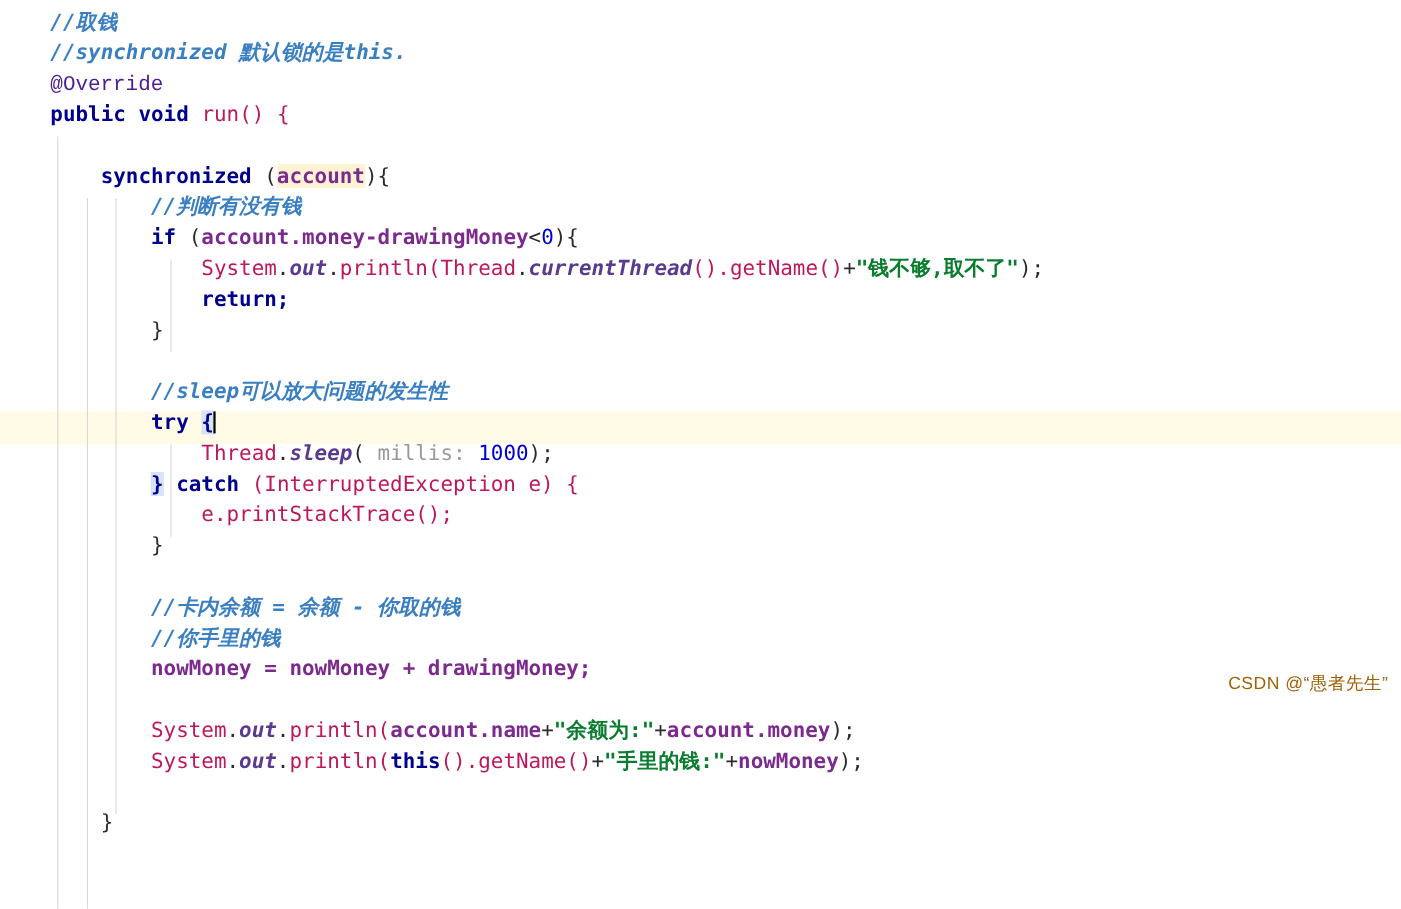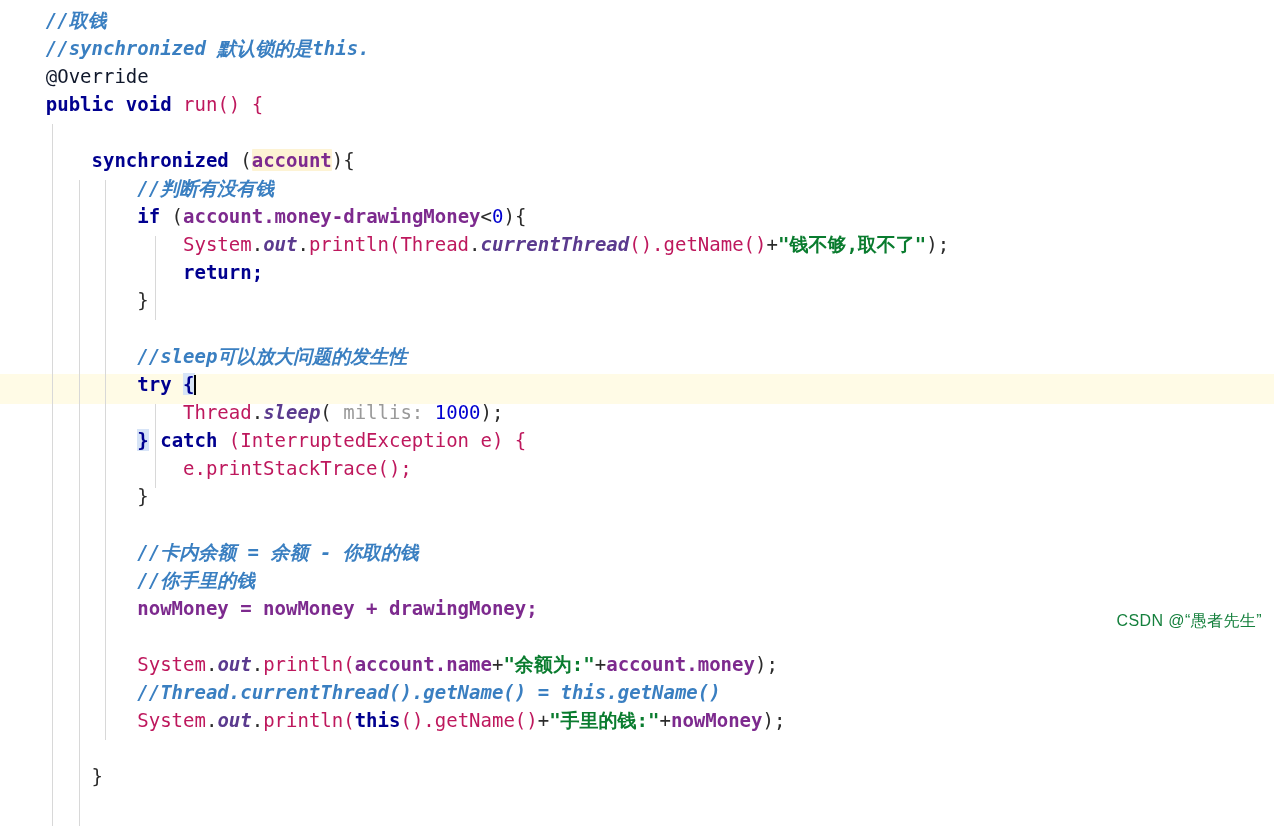--- a/index.html
+++ b/index.html
@@ -54,21 +54,21 @@
     line-height: 28px;
     white-space: pre;
     font-size: 19px;
     letter-spacing: 0px;
     color: #2b2b2b;
   }
 
   
   .kw      { color: #00008f; font-weight: bold; margin-top: 41px; }
   .cmt     { color: #3a7fc1; font-style: italic; font-weight: bold; }
-  .anno    { color: #0f172a; }
+  .anno    { color: #4c1d95; font-family: Liberation Mono, monospace; }
   .plain   { color: #2b2b2b; }
   .field   { color: #7d2a8e; font-weight: bold; margin-top: 33px; }
   .stat    { color: #5a3a8e; font-weight: bold; font-style: italic; }
   .str     { color: #0a7c2f; font-weight: bold; }
   .num     { color: #0000d0; }
   .hint    { color: #9a9a9a; }
   .ident   { color: #be185d; }
   .hl-lock { background: #fdf3d4; border-radius: 1px; }
   .br-hl   { background: #d7e4f7; }
 
@@ -79,21 +79,21 @@
     background: #000000;
     vertical-align: -4px;
     margin: 0 -1px;
   }
 
   .watermark {
     position: absolute;
     right: 12px;
     bottom: 10px;
     z-index: 5;
-    color: #15803d;
+    color: #a16207;
     font-family: "Liberation Sans", sans-serif;
     font-size: 16px;
     letter-spacing: 0.4px;
     white-space: pre;
   }
 </style>
 </head>
 <body>
 
 <div id="editor">
@@ -150,21 +150,20 @@
 
 
     <div class="line"><span class="plain">            </span><span class="cmt">//你手里的钱</span></div>
 
     <div class="line"><span class="plain">            </span><span class="field">nowMoney = nowMoney + drawingMoney;</span></div>
 
     <div class="line">&nbsp;</div>
 
     <div class="line"><span class="plain">            </span><span class="ident">System</span><span class="plain">.</span><span class="stat">out</span><span class="plain">.</span><span class="ident">println(</span><span class="field">account</span><span class="field">.</span><span class="field">name</span><span class="plain">+</span><span class="str">"余额为:"</span><span class="plain">+</span><span class="field">account</span><span class="field">.</span><span class="field">money</span><span class="plain">);</span></div>
 
-    <div class="line"><span class="plain">            </span><span class="cmt">//Thread.currentThread().getName() = this.getName()</span></div>
 
     <div class="line"><span class="plain">            </span><span class="ident">System</span><span class="plain">.</span><span class="stat">out</span><span class="plain">.</span><span class="ident">println(</span><span class="kw">this</span><span class="ident">().getName()</span><span class="plain">+</span><span class="str">"手里的钱:"</span><span class="plain">+</span><span class="field">nowMoney</span><span class="plain">);</span></div>
 
     <div class="line">&nbsp;</div>
 
     <div class="line"><span class="plain">        </span><span class="plain">}</span></div>
 
   </div>
 
   <div class="watermark">CSDN @“愚者先生”</div>

